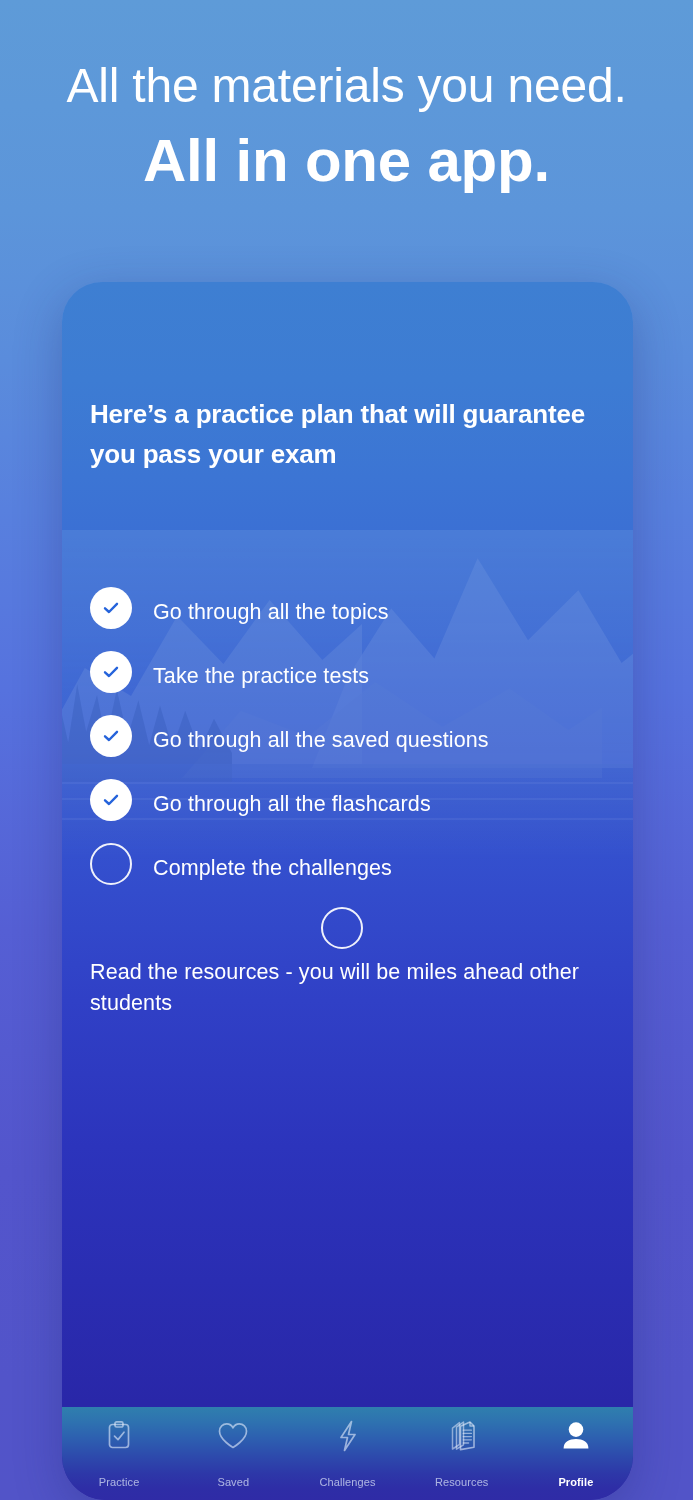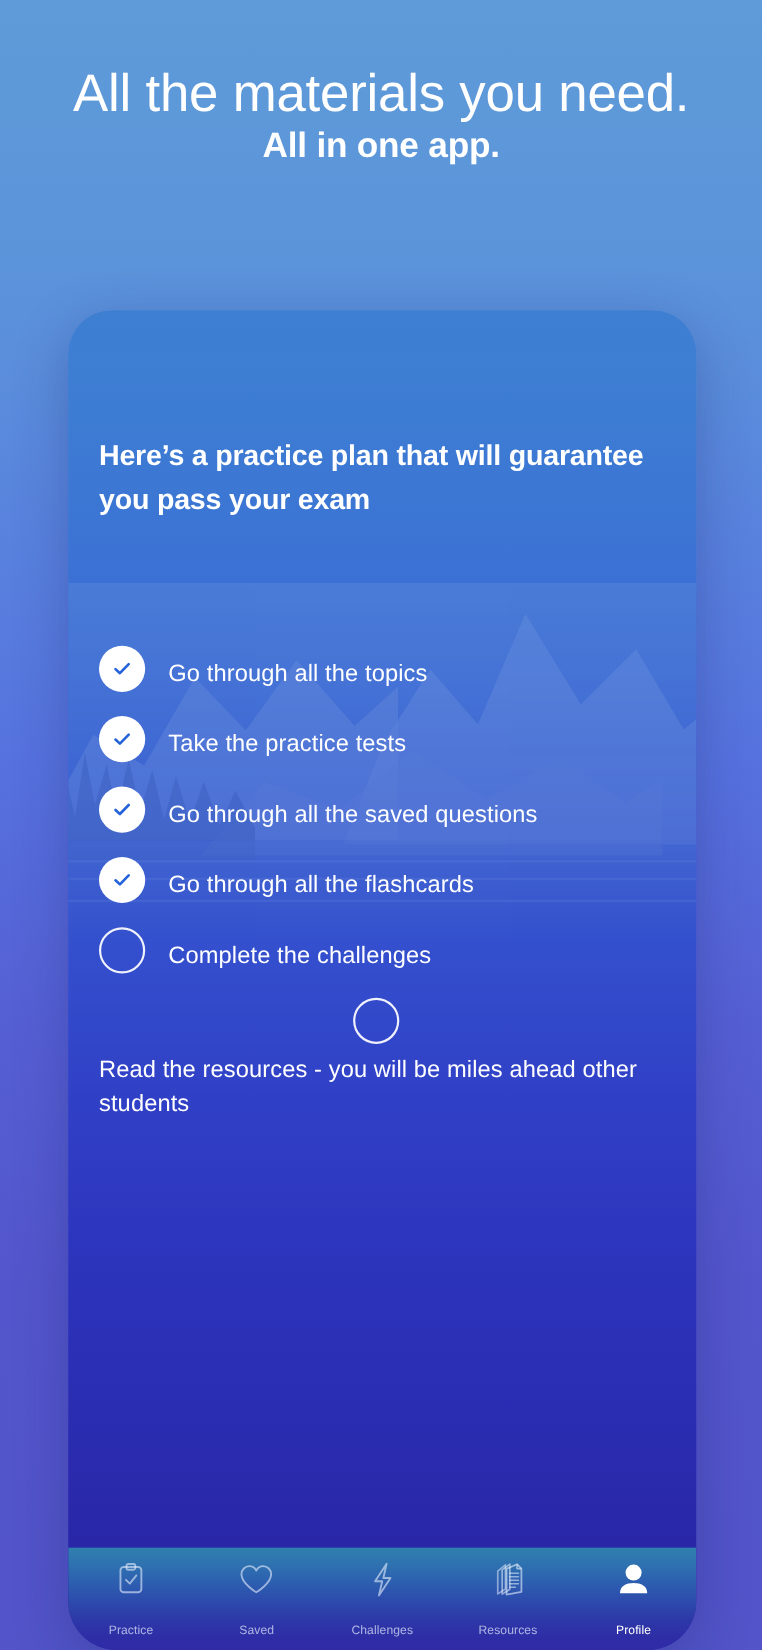--- a/index.html
+++ b/index.html
@@ -36,23 +36,23 @@
     line-height: 1.16;
     letter-spacing: -0.2px;
   }
   .hero-line-1 {
     display: block;
     font-size: 48px;
     font-weight: 400;
   }
   .hero-line-2 {
     display: block;
-    font-size: 32px;
+    font-size: 60px;
     font-weight: 700;
-    margin-top: 0;
+    margin-top: 12px;
   }
 
   
   .phone-card {
     position: absolute;
     left: 62px;
     top: 282px;
     width: 571px;
     height: 1218px;
     border-radius: 40px 40px 44px 44px;
@@ -219,21 +219,21 @@
   .nav-icon svg { display:block; }
   .nav-label {
     margin-top: 21px;
     font-size: 11px;
     color: rgba(222,230,248,0.72);
     font-weight: 400;
     letter-spacing: 0.1px;
   }
   .nav-item.active .nav-label {
     color: #ffffff;
-    font-weight: 400;
+    font-weight: 700;
   }
 </style>
 </head>
 <body>
 
 <div class="hero">
   <span class="hero-line-1">All the materials you need.</span>
   <span class="hero-line-2">All in one app.</span>
 </div>
 

